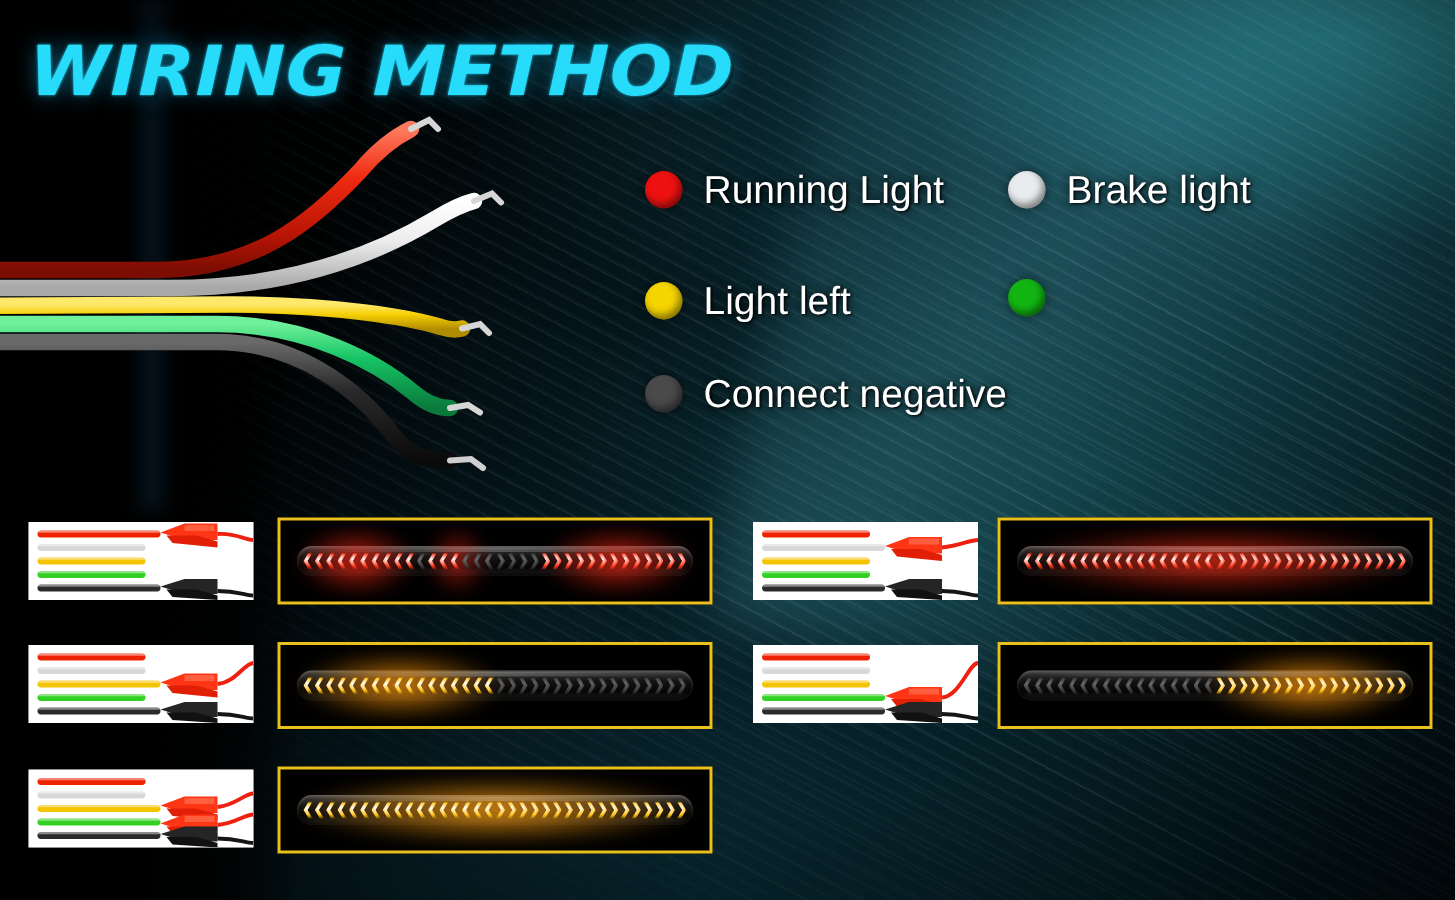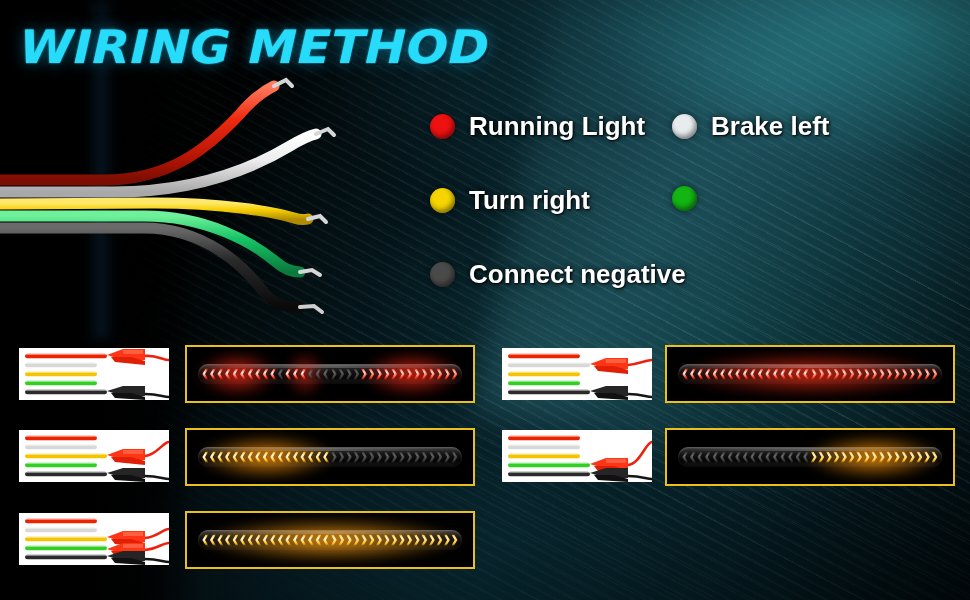--- a/index.html
+++ b/index.html
@@ -49,21 +49,21 @@
     letter-spacing:.5px;color:#27dbfb;
     transform:scaleX(1.06) skewX(-1deg);transform-origin:left top;
     text-shadow:0 0 2px rgba(39,219,251,.9),0 0 14px rgba(20,160,210,.55),2px 2px 0 rgba(0,0,0,.8);
     white-space:nowrap;font-family:"DejaVu Sans","Liberation Sans",sans-serif;}
 
   
   .wires{position:absolute;left:-6px;top:76px;width:420px;height:260px;}
 
   
   .legend{position:absolute;left:430px;top:112px;width:520px;}
-  .lg-item{position:absolute;display:flex;align-items:center;font-weight:bold;}
+  .lg-item{position:absolute;display:flex;align-items:center;}
   .lg-dot{width:25px;height:25px;border-radius:50%;flex:0 0 auto;
     box-shadow:inset -2px -3px 5px rgba(0,0,0,.45), 0 0 7px rgba(0,0,0,.5);}
   .lg-label{margin-left:14px;color:#fff;font-size:26px;line-height:28px;white-space:nowrap;
     text-shadow:1px 1px 2px rgba(0,0,0,.95),0 0 7px rgba(0,0,0,.85);}
   .wirepanel{position:absolute;background:#fff;overflow:hidden;}
   .ledpanel{position:absolute;background:#000;border:2px solid #e9c01c;box-sizing:border-box;overflow:hidden;}
   .strip-wrap{position:absolute;left:4%;right:4%;top:50%;height:26px;transform:translateY(-50%);}
 </style>
 </head>
 <body>
@@ -128,30 +128,30 @@
     </svg>
   </div>
 
   <div class="legend">
       <div class="lg-item" style="left: 0px; top: 0px;">
         <span class="lg-dot" style="background: rgb(238, 17, 17);"></span>
         <span class="lg-label">Running Light</span>
       </div>
       <div class="lg-item" style="left: 242px; top: 0px;">
         <span class="lg-dot" style="background: rgb(233, 236, 238);"></span>
-        <span class="lg-label">Brake left</span>
+        <span class="lg-label">Brake light</span>
       </div>
       <div class="lg-item" style="left: 0px; top: 74px;">
         <span class="lg-dot" style="background: rgb(245, 212, 0);"></span>
-        <span class="lg-label">Turn right</span>
+        <span class="lg-label">Light left</span>
       </div>
       <div class="lg-item" style="left: 242px; top: 74px;">
         <span class="lg-dot" style="background: rgb(18, 181, 18);"></span>
       </div>
-      <div class="lg-item" style="left: 0px; top: 148px;">
+      <div class="lg-item" style="left: 0px; top: 136px;">
         <span class="lg-dot" style="background: rgb(74, 74, 74);"></span>
         <span class="lg-label">Connect negative</span>
       </div>
     </div>
 
   <div id="demo-grid">
       <div class="wirepanel" style="left: 19px; top: 348px; width: 150px; height: 52px;"><svg width="150" height="52" viewBox="0 0 150 52">
           <rect width="150" height="52" fill="#ffffff"></rect>
           <rect x="6" y="5.7" width="82" height="4.6" rx="2.3" fill="#ee2200"></rect>
           <rect x="6" y="5.7" width="82" height="1.4" rx="0.7" fill="rgba(255,255,255,.45)"></rect>

